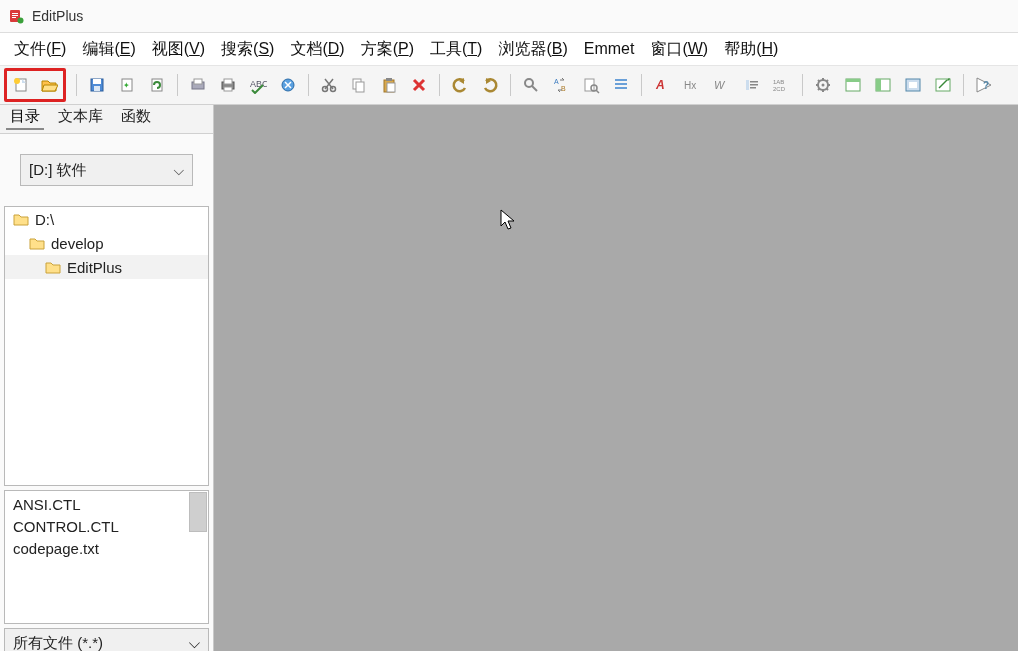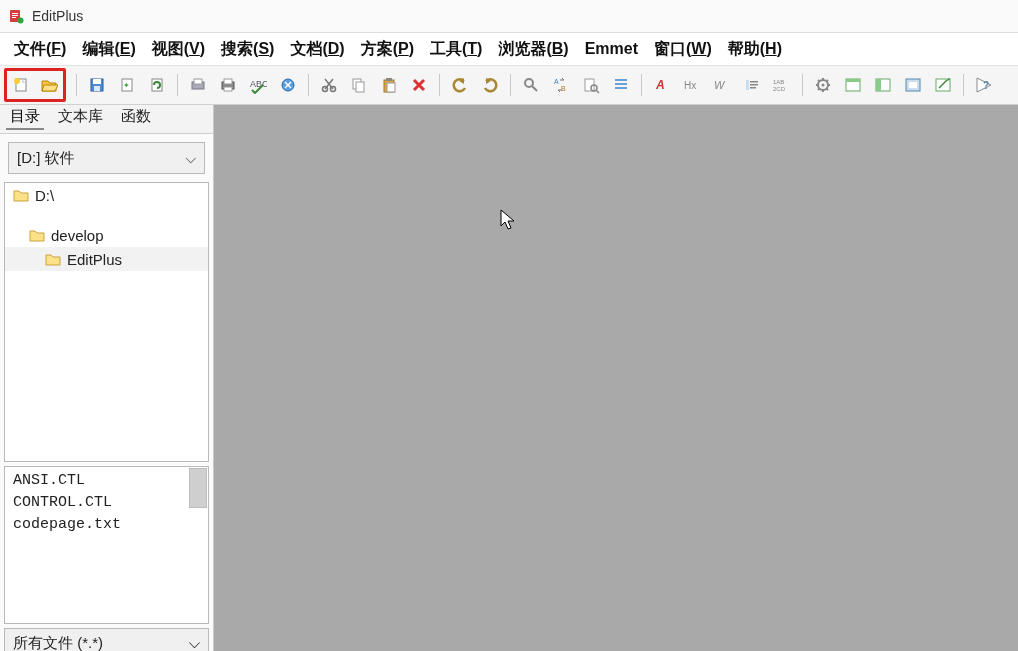--- a/index.html
+++ b/index.html
@@ -1,38 +1,38 @@
 <!DOCTYPE html>
 <html><head>
 <meta charset="utf-8">
 <style>
   html,body{margin:0;padding:0;font-family:"Microsoft YaHei","Segoe UI",Arial,sans-serif;font-size:14px;color:#222;background:#fff;width:1018px;height:651px;overflow:hidden;}
   .titlebar{height:28px;display:flex;align-items:center;padding:2px 8px;border-bottom:1px solid #ddd;background:#fafafa;}
   .app-icon{width:16px;height:16px;margin-right:8px;display:inline-block;}
   .title-text{font-size:14px;color:#333;}
   .menubar{height:32px;display:flex;align-items:center;padding:0 6px;background:#fff;border-bottom:1px solid #e5e5e5;}
-  .menu-item{padding:4px 8px;cursor:default;font-size:16px;color:#111;font-weight:bold;}
+  .menu-item{padding:4px 8px;cursor:default;font-size:16px;color:#111;}
   .menu-item u{text-decoration:underline;}
   .toolbar{height:34px;display:flex;align-items:center;padding:2px 4px;background:#f5f5f5;border-bottom:1px solid #d0d0d0;gap:2px;}
   .tool-btn{width:26px;height:26px;display:flex;align-items:center;justify-content:center;border:1px solid transparent;border-radius:2px;cursor:default;}
   .tool-sep{width:1px;height:22px;background:#c9c9c9;margin:0 4px;}
   .red-box{border:3px solid #d22;padding:0;display:flex;align-items:center;border-radius:2px;margin-right:4px;}
   .workspace{display:flex;height:calc(651px - 28px - 32px - 34px);}
   .sidebar{width:213px;display:flex;flex-direction:column;border-right:1px solid #c9c9c9;background:#fafafa;}
   .tabs{display:flex;height:28px;align-items:flex-start;padding:0 6px;border-bottom:1px solid #d0d0d0;background:#f3f3f3;gap:10px;font-size:15px;}
   .tab{padding:2px 4px;cursor:default;}
   .tab.active{font-weight:normal;border-bottom:2px solid #888;color:#000;}
-  .drive-select{display:flex;align-items:center;justify-content:space-between;height:30px;border:1px solid #b9b9b9;margin:8px;padding:0 8px;background:#f0f0f0;cursor:default;font-size:15px;}
+  .drive-select{display:flex;align-items:center;justify-content:space-between;height:30px;border:1px solid #b9b9b9;margin:20px;padding:0 8px;background:#f0f0f0;cursor:default;font-size:15px;}
   .drive-select .chev{font-size:14px;color:#555;}
   .tree{border:1px solid #b9b9b9;margin:0 4px 4px 4px;height:278px;background:#fff;overflow:auto;font-size:15px;}
   .tree-row{display:flex;align-items:center;height:24px;cursor:default;}
   .tree-row.selected{background:#f2f2f2;}
-  .indent0{padding-left:8px;} .indent1{padding-left:24px;margin-top:16px;} .indent2{padding-left:40px;}
+  .indent0{padding-left:8px;} .indent1{padding-left:24px;} .indent2{padding-left:40px;}
   .folder-icon{width:16px;height:14px;margin-right:6px;display:inline-block;}
-  .file-list{border:1px solid #b9b9b9;margin:0 4px 4px 4px;flex:1;background:#fff;overflow:auto;position:relative;font-size:15px;font-family:Liberation Mono, monospace;}
+  .file-list{border:1px solid #b9b9b9;margin:0 4px 4px 4px;flex:1;background:#fff;overflow:auto;position:relative;font-size:15px;}
   .file-list-inner{padding:2px 0;}
   .file-row{height:22px;display:flex;align-items:center;padding:0 8px;cursor:default;}
   .scroll-thumb{position:absolute;right:1px;top:1px;width:16px;height:38px;background:#cfcfcf;border:1px solid #bdbdbd;}
   .filter-select{display:flex;align-items:center;justify-content:space-between;height:28px;border:1px solid #b9b9b9;margin:0 4px 4px 4px;padding:0 8px;background:#f0f0f0;cursor:default;font-size:15px;}
   .editor-area{flex:1;background:#a9a9a9;position:relative;}
   .cursor-arrow{position:absolute;left:286px;top:104px;color:#fff;}
   svg{display:block;}
 </style>
 </head>
 <body>

